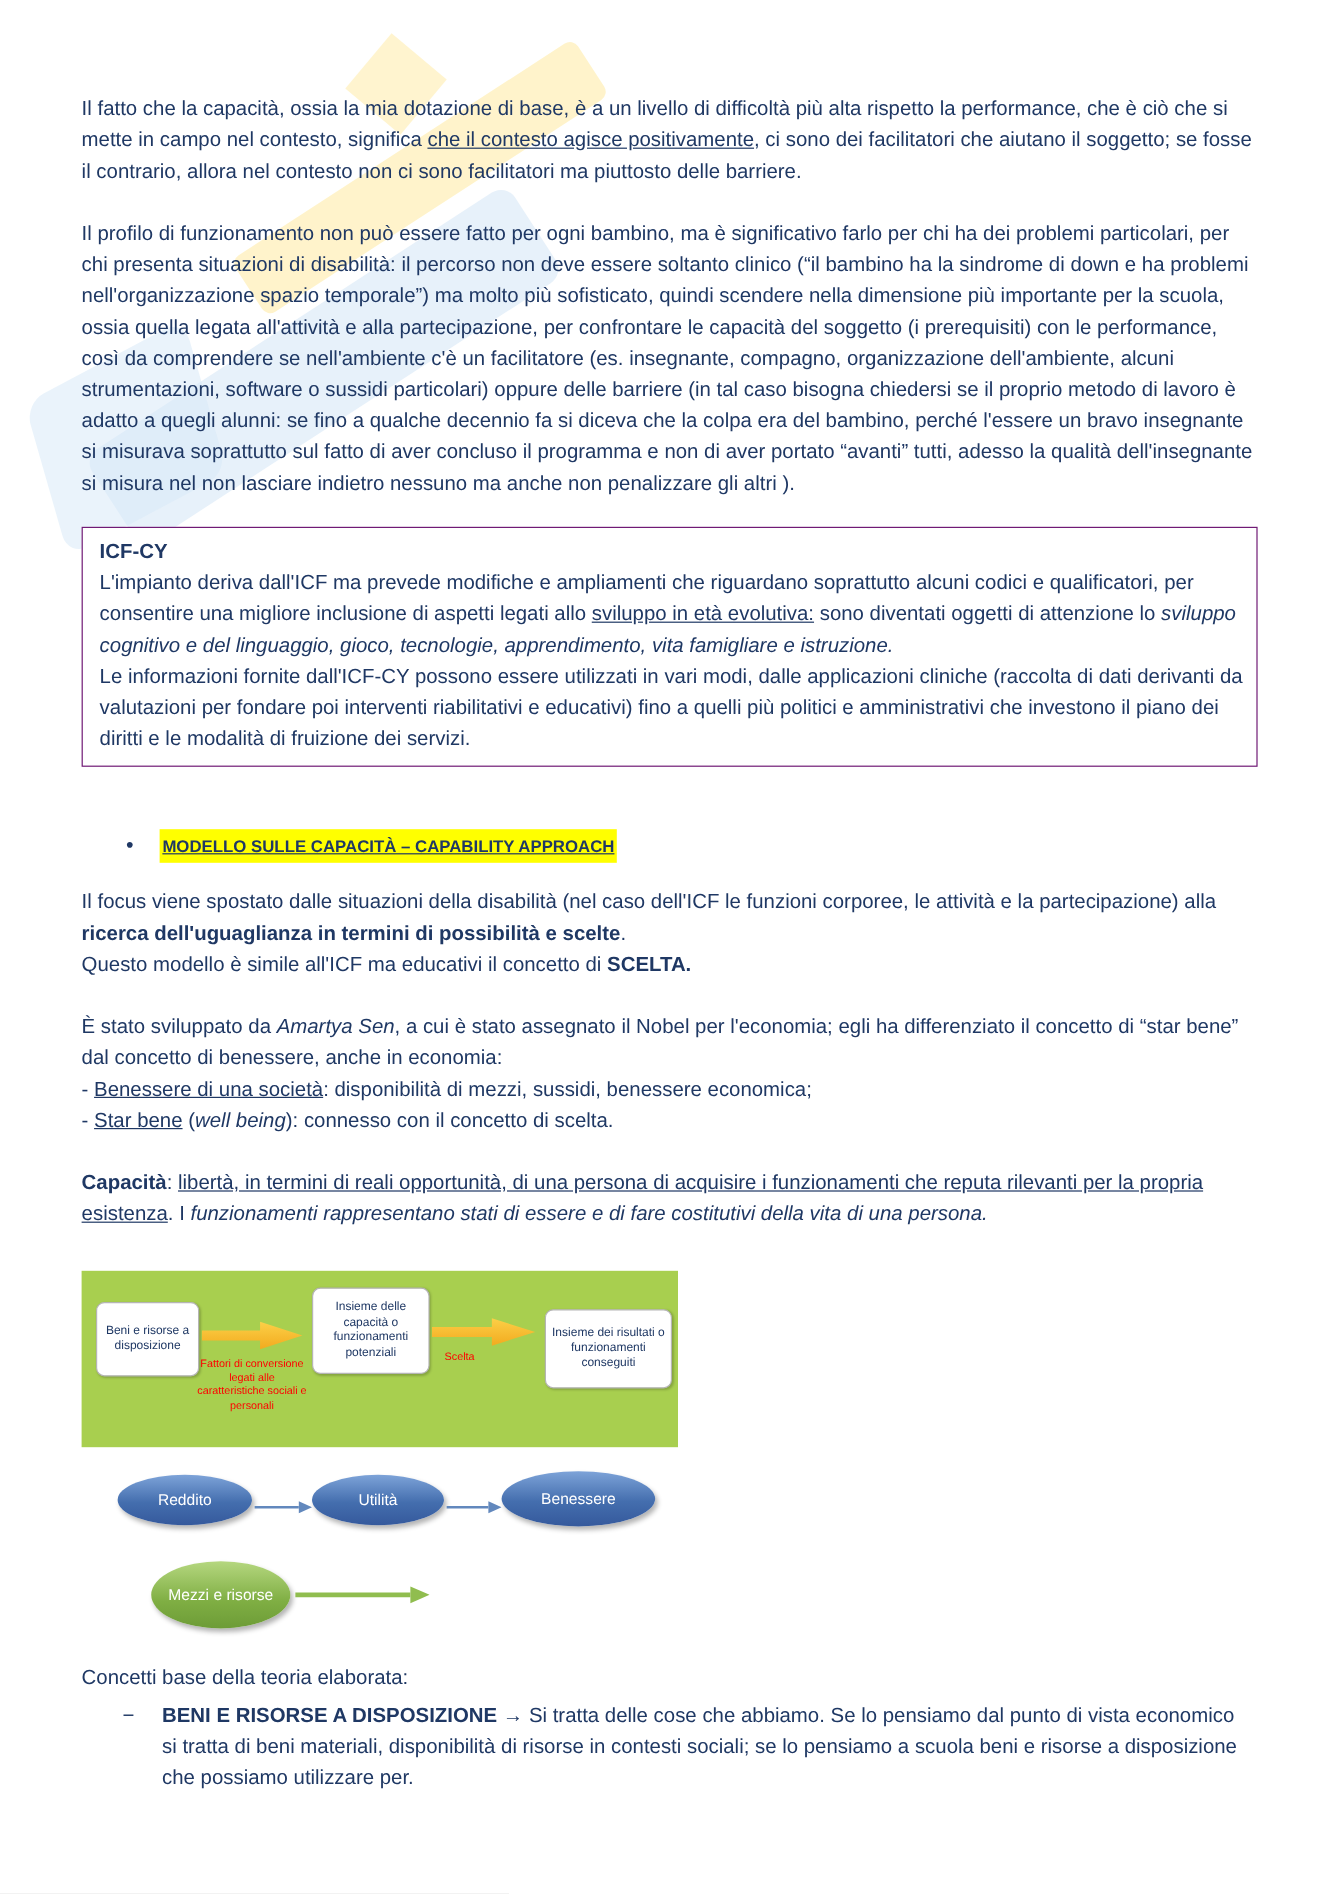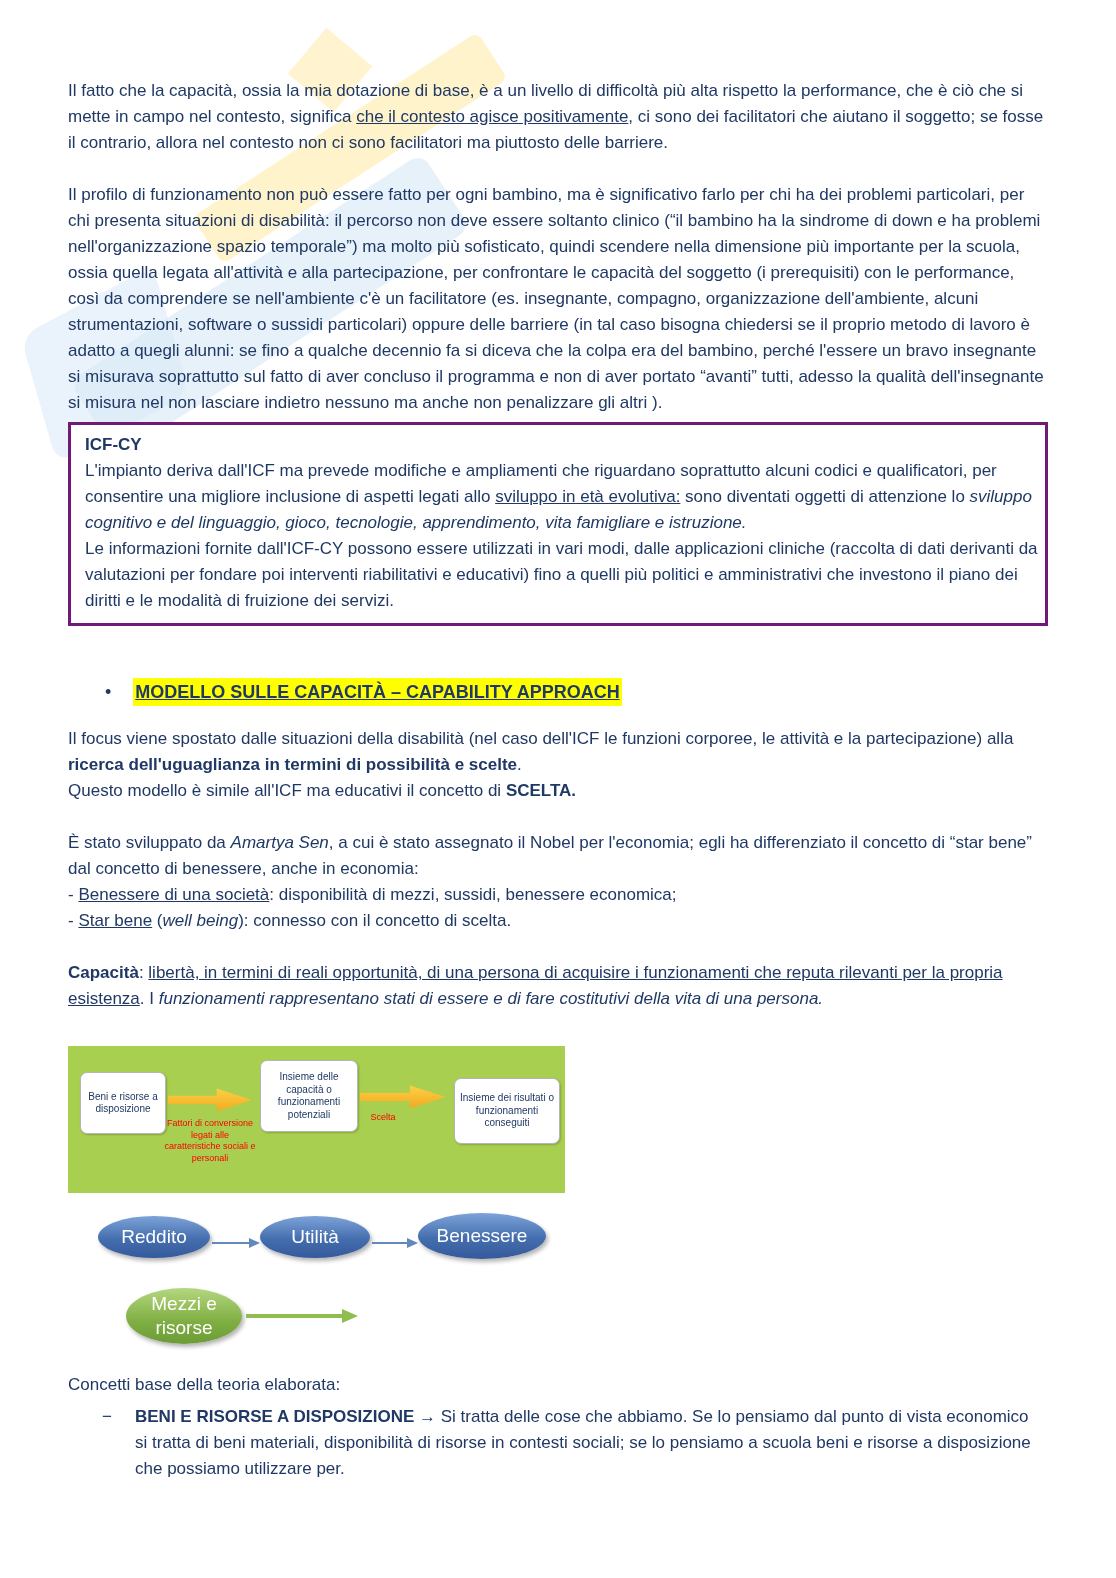--- a/index.html
+++ b/index.html
@@ -12,47 +12,47 @@
     font-family:"Liberation Sans","DejaVu Sans",sans-serif;
     color:#1f3864;
   }
   .content{
     position:relative;
     padding:78px 68px 0 68px;
     font-size:17px;
     line-height:26px;
   }
   .content p{margin:0 0 26px 0;}
-  p.tight{margin-bottom:6px;}
+  p.tight{margin-bottom:23px;}
 
   
   .watermark{position:absolute;left:0;top:0;width:600px;height:520px;pointer-events:none;z-index:0;}
   .wm-band-yellow{position:absolute;left:180px;top:120px;width:340px;height:56px;background:#ffe9a0;opacity:.55;transform:rotate(-33deg);border-radius:8px;}
   .wm-band-blue{position:absolute;left:60px;top:260px;width:420px;height:90px;background:#cfe3f5;opacity:.5;transform:rotate(-33deg);border-radius:14px;}
   .wm-blob1{position:absolute;left:30px;top:300px;width:150px;height:130px;background:#d8e9f8;opacity:.55;transform:rotate(-28deg) skewX(-12deg);border-radius:18px;}
   .wm-blob2{position:absolute;left:300px;top:40px;width:60px;height:60px;background:#ffe9a0;opacity:.5;transform:rotate(40deg);}
   .content, .content *{z-index:1;}
 
   
   .icf-box{
-    border:3px solid #701a75;
+    border:1px solid #701a75;
     padding:7px 3px 9px 14px;
     margin:0 0 52px 0;
     background:#ffffff;
     position:relative;
   }
   .icf-box p{margin:0;}
   .box-title{font-weight:bold;}
 
   
   .heading-row{display:flex;align-items:baseline;margin:0 0 20px 37px;}
   .heading-bullet{font-size:18px;margin-right:22px;}
   .heading-text{
     font-weight:bold;
-    font-size:18px;
+    font-size:14px;
     text-decoration:underline;
     background:#ffff00;
     padding:1px 2px;
   }
 
   
   .diagram{position:relative;height:312px;margin:0 0 14px 0;}
   .green-panel{position:absolute;left:0;top:0;width:497px;height:147px;background:#a8cf4f;}
   .flow-box{
     position:absolute;background:#ffffff;border:1px solid #b5b5b5;border-radius:7px;
@@ -70,21 +70,21 @@
   }
   .ba1{left:100px;top:41px;width:84px;}
   .ba2{left:292px;top:38px;width:86px;}
   .red-label{position:absolute;color:#ff0000;font-size:9px;line-height:1.3;text-align:center;}
   .rl-conv{left:94px;top:72px;width:96px;}
   .rl-scelta{left:284px;top:66px;width:62px;}
 
   .ellipse{
     position:absolute;border-radius:50%;
     display:flex;align-items:center;justify-content:center;text-align:center;
-    color:#ffffff;font-size:19px;line-height:1.25;
+    color:#ffffff;font-size:13px;line-height:1.25;
     box-shadow:2px 3px 4px rgba(0,0,0,.3);
   }
   .blue-ellipse{background:linear-gradient(180deg,#7da3d8 0%,#446eae 55%,#35599c 100%);}
   .green-ellipse{background:linear-gradient(180deg,#b5d77f 0%,#7fae43 60%,#6d9c37 100%);}
   .el-reddito{left:30px;top:170px;width:112px;height:42px;}
   .el-utilita{left:192px;top:170px;width:110px;height:42px;}
   .el-benessere{left:350px;top:167px;width:128px;height:46px;}
   .el-mezzi{left:58px;top:242px;width:116px;height:56px;}
   .el-starbene{left:290px;top:240px;width:138px;height:58px;}
   .flow-arrow{position:absolute;}

